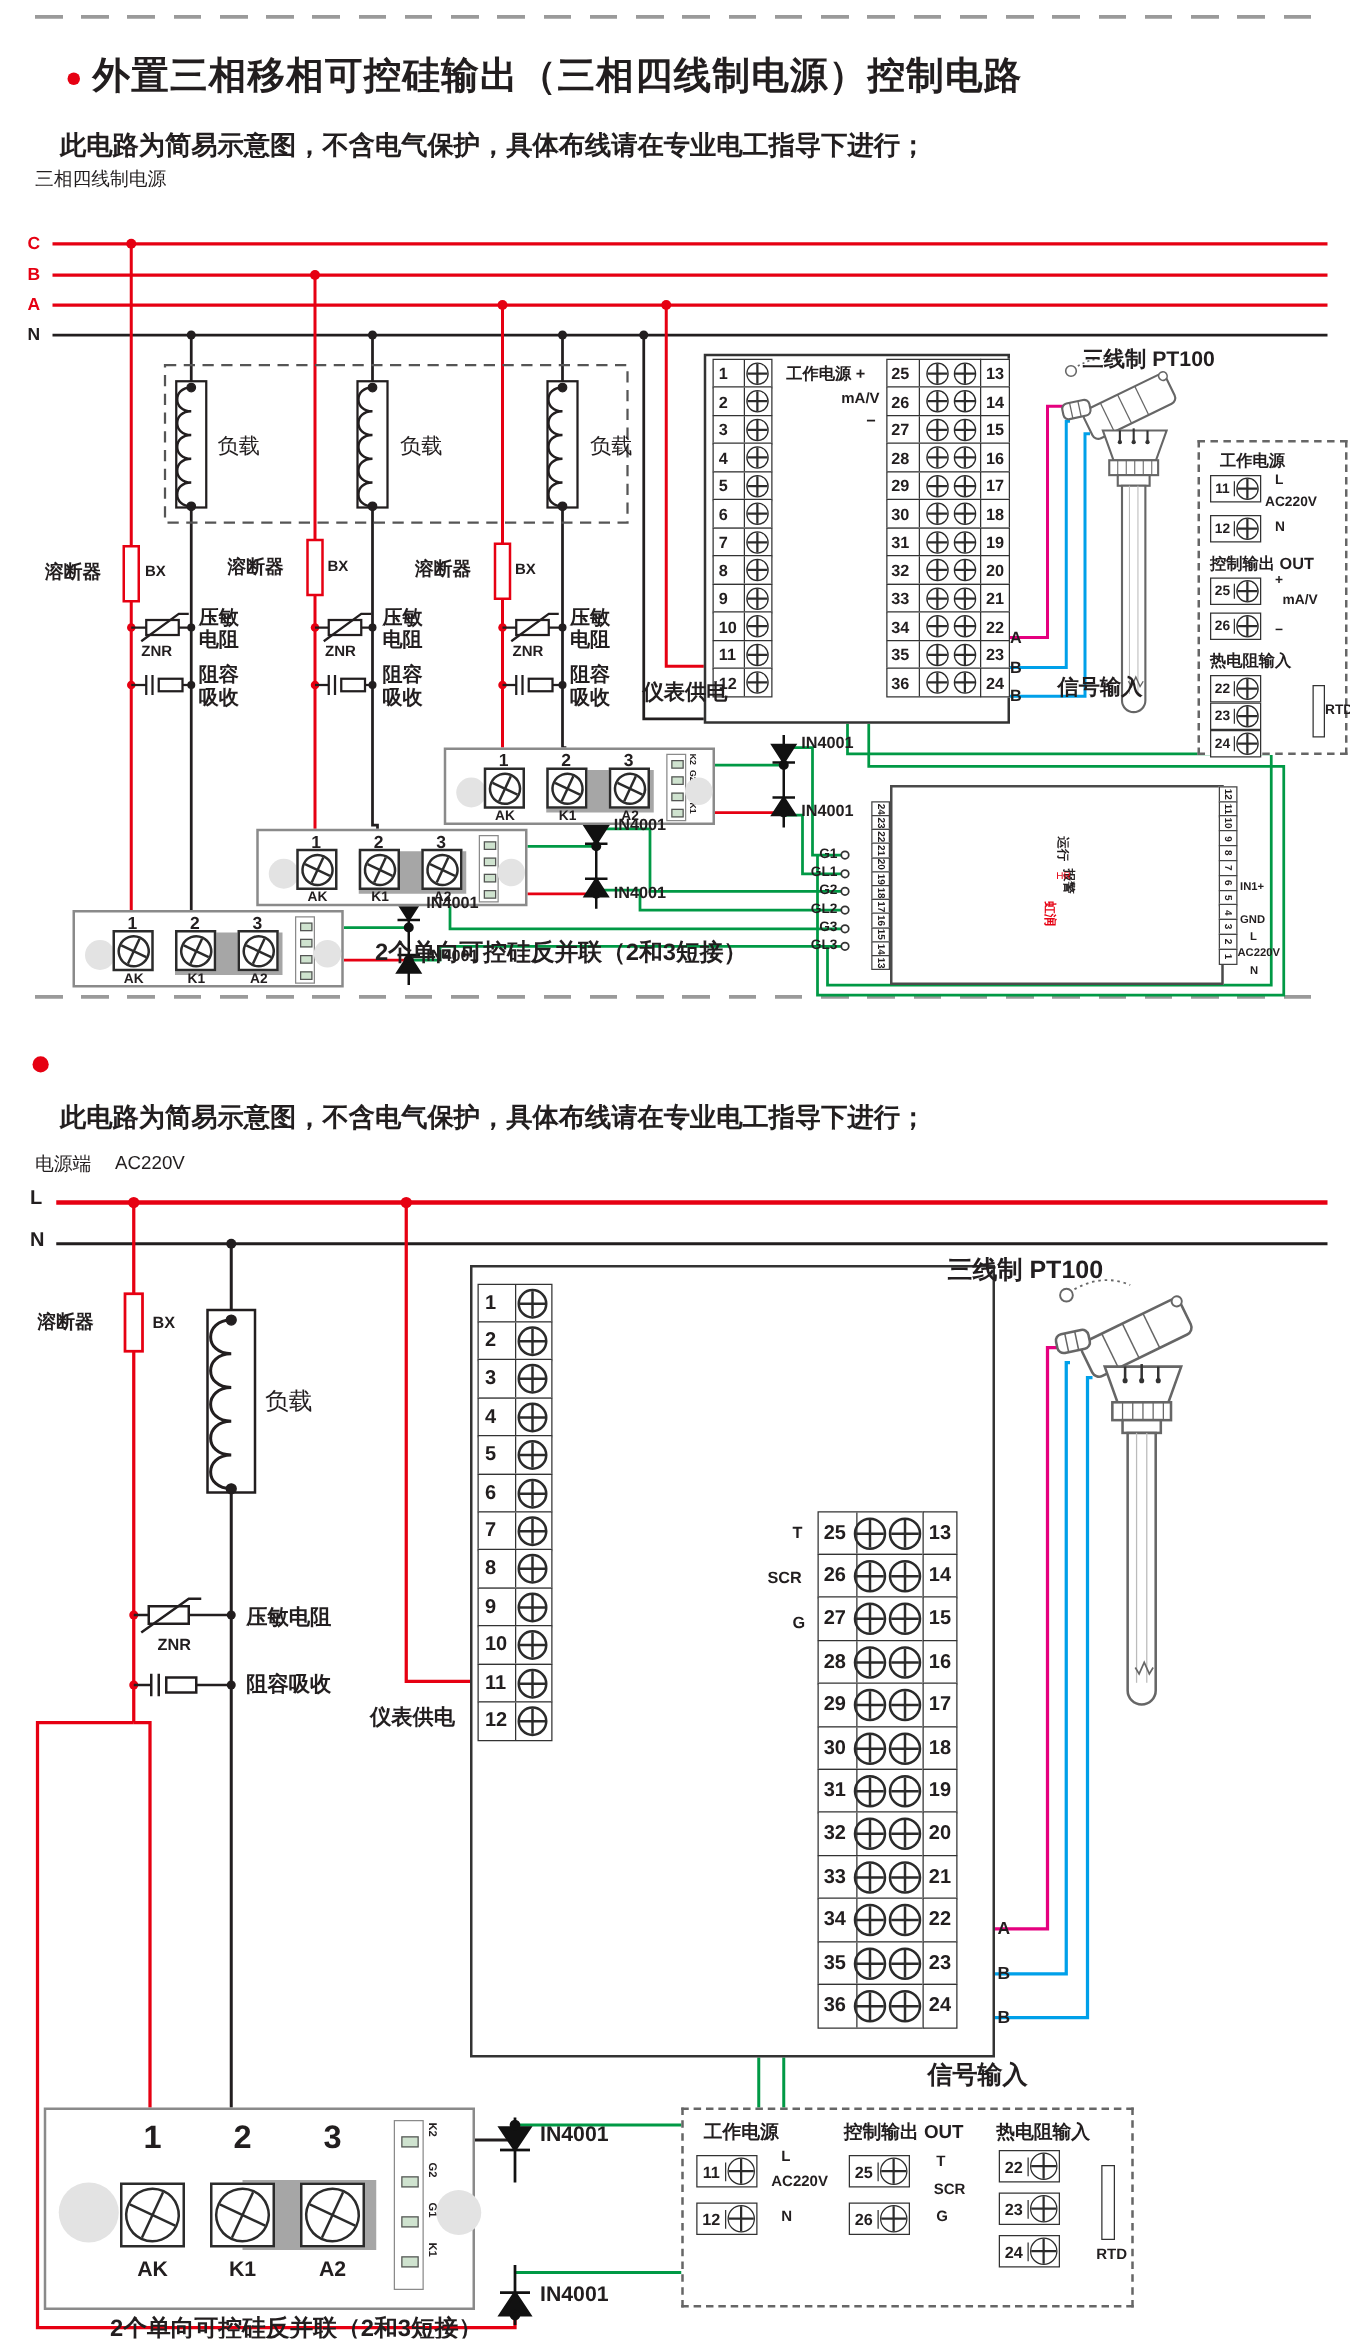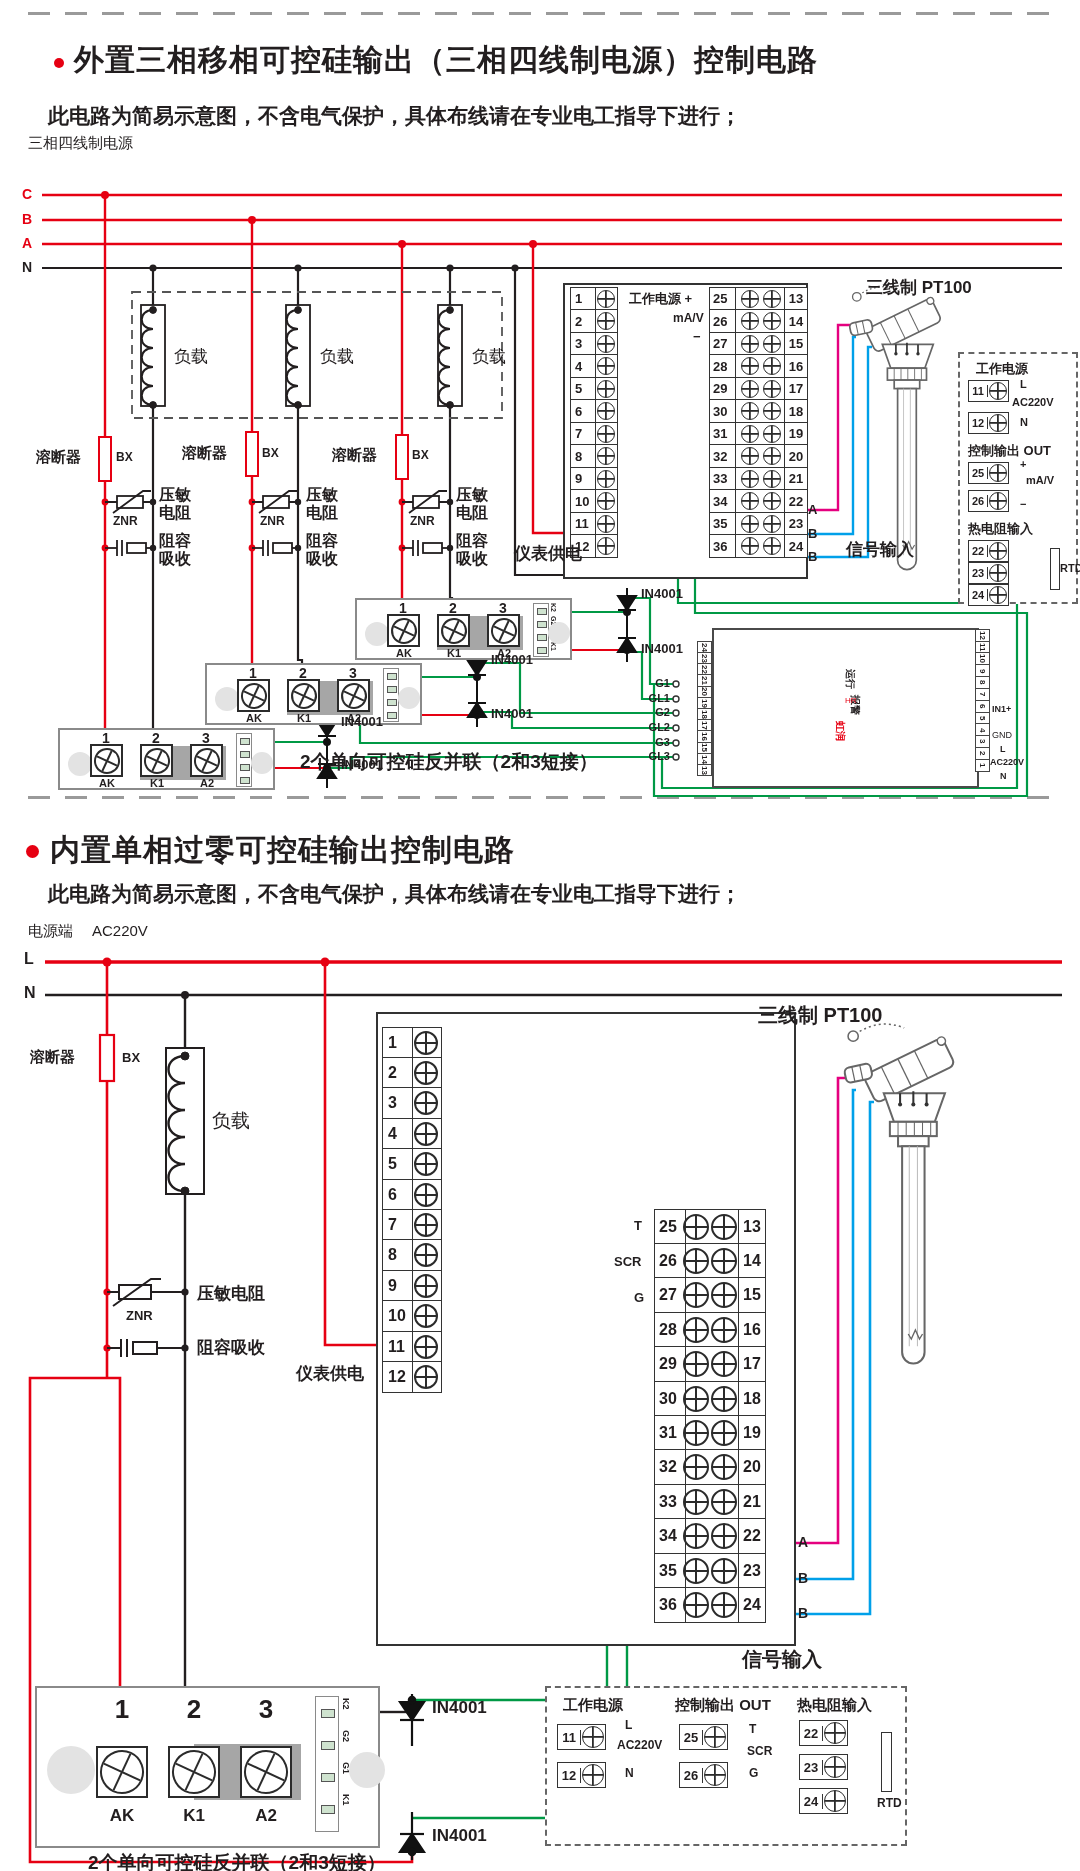--- a/index.html
+++ b/index.html
@@ -548,21 +548,21 @@
   <span class="a gate" style="left:628px;top:692px;">GL1</span>
   <span class="a gate" style="left:628px;top:706px;">G2</span>
   <span class="a gate" style="left:628px;top:721px;">GL2</span>
   <span class="a gate" style="left:628px;top:736px;">G3</span>
   <span class="a gate" style="left:628px;top:750px;">GL3</span>
   <span class="vtext" style="left:840px;top:672px;">运行</span>
   <span class="vtext" style="left:845px;top:698px;">报警</span>
   <span class="vtext red" style="left:830px;top:724px;">虹润</span>
   <span class="a red" style="left:845px;top:696px;font-size:8px;font-weight:normal;">HR</span>
   <span class="a" style="left:992px;top:704px;font-size:9px;font-weight:bold;">IN1+</span>
-  <span class="a" style="left:992px;top:730px;font-size:9px;font-weight:normal;">GND</span>
+  <span class="a" style="left:992px;top:730px;font-size:9px;font-weight:bold;">GND</span>
   <span class="a" style="left:1000px;top:744px;font-size:9px;font-weight:bold;">L</span>
   <span class="a" style="left:990px;top:757px;font-size:9px;font-weight:bold;">AC220V</span>
   <span class="a" style="left:1000px;top:771px;font-size:9px;font-weight:bold;">N</span>
 
   <svg class="a" style="top:0;" width="1080" height="1871" viewBox="0 0 1080 1871">
     <line x1="45" y1="962" x2="1062" y2="962" stroke="#e60012" stroke-width="3.6"></line>
     <line x1="45" y1="995" x2="1062" y2="995" stroke="#221e1f" stroke-width="2.4"></line>
     <g stroke="#e60012" stroke-width="2.6" fill="none">
       <path d="M107,962 V1035 M107,1081 V1378"></path>
       <path d="M107,1378 H30 V1862 H412 V1855"></path>
@@ -623,21 +623,20 @@
     <path d="M764,1543 H838 V1078 H850" fill="none" stroke="#e5007f" stroke-width="2.6"></path>
     <path d="M764,1579 H853 V1090 H856" fill="none" stroke="#00a0e9" stroke-width="2.6"></path>
     <path d="M764,1614 H870 V1102 H874" fill="none" stroke="#00a0e9" stroke-width="2.6"></path>
 
     <g transform="translate(845,1028) scale(1.02)">
         <use href="#pt100"></use>
       </g>
   </svg>
 
   <div class="a bullet" style="left:26px;top:845px;width:13px;height:13px;"></div>
-  <div class="a title" style="left:50px;top:830px;">内置单相过零可控硅输出控制电路</div>
   <div class="a note" style="left:48px;top:880px;">此电路为简易示意图，不含电气保护，具体布线请在专业电工指导下进行；</div>
   <span class="a lbl15" style="left:28px;top:922px;font-weight:normal;">电源端</span>
   <span class="a lbl15" style="left:92px;top:922px;font-weight:normal;">AC220V</span>
   <span class="a phl" style="left:24px;top:950px;font-size:16px;">L</span>
   <span class="a phl" style="left:24px;top:984px;font-size:16px;">N</span>
 
   <span class="a lbl15" style="left:30px;top:1048px;">溶断器</span>
   <span class="a lbl13" style="left:122px;top:1050px;">BX</span>
   <span class="a lbl17" style="left:212px;top:1108px;font-weight:normal;font-size:19px;">负载</span>
   <span class="a lbl17" style="left:197px;top:1282px;">压敏电阻</span>

